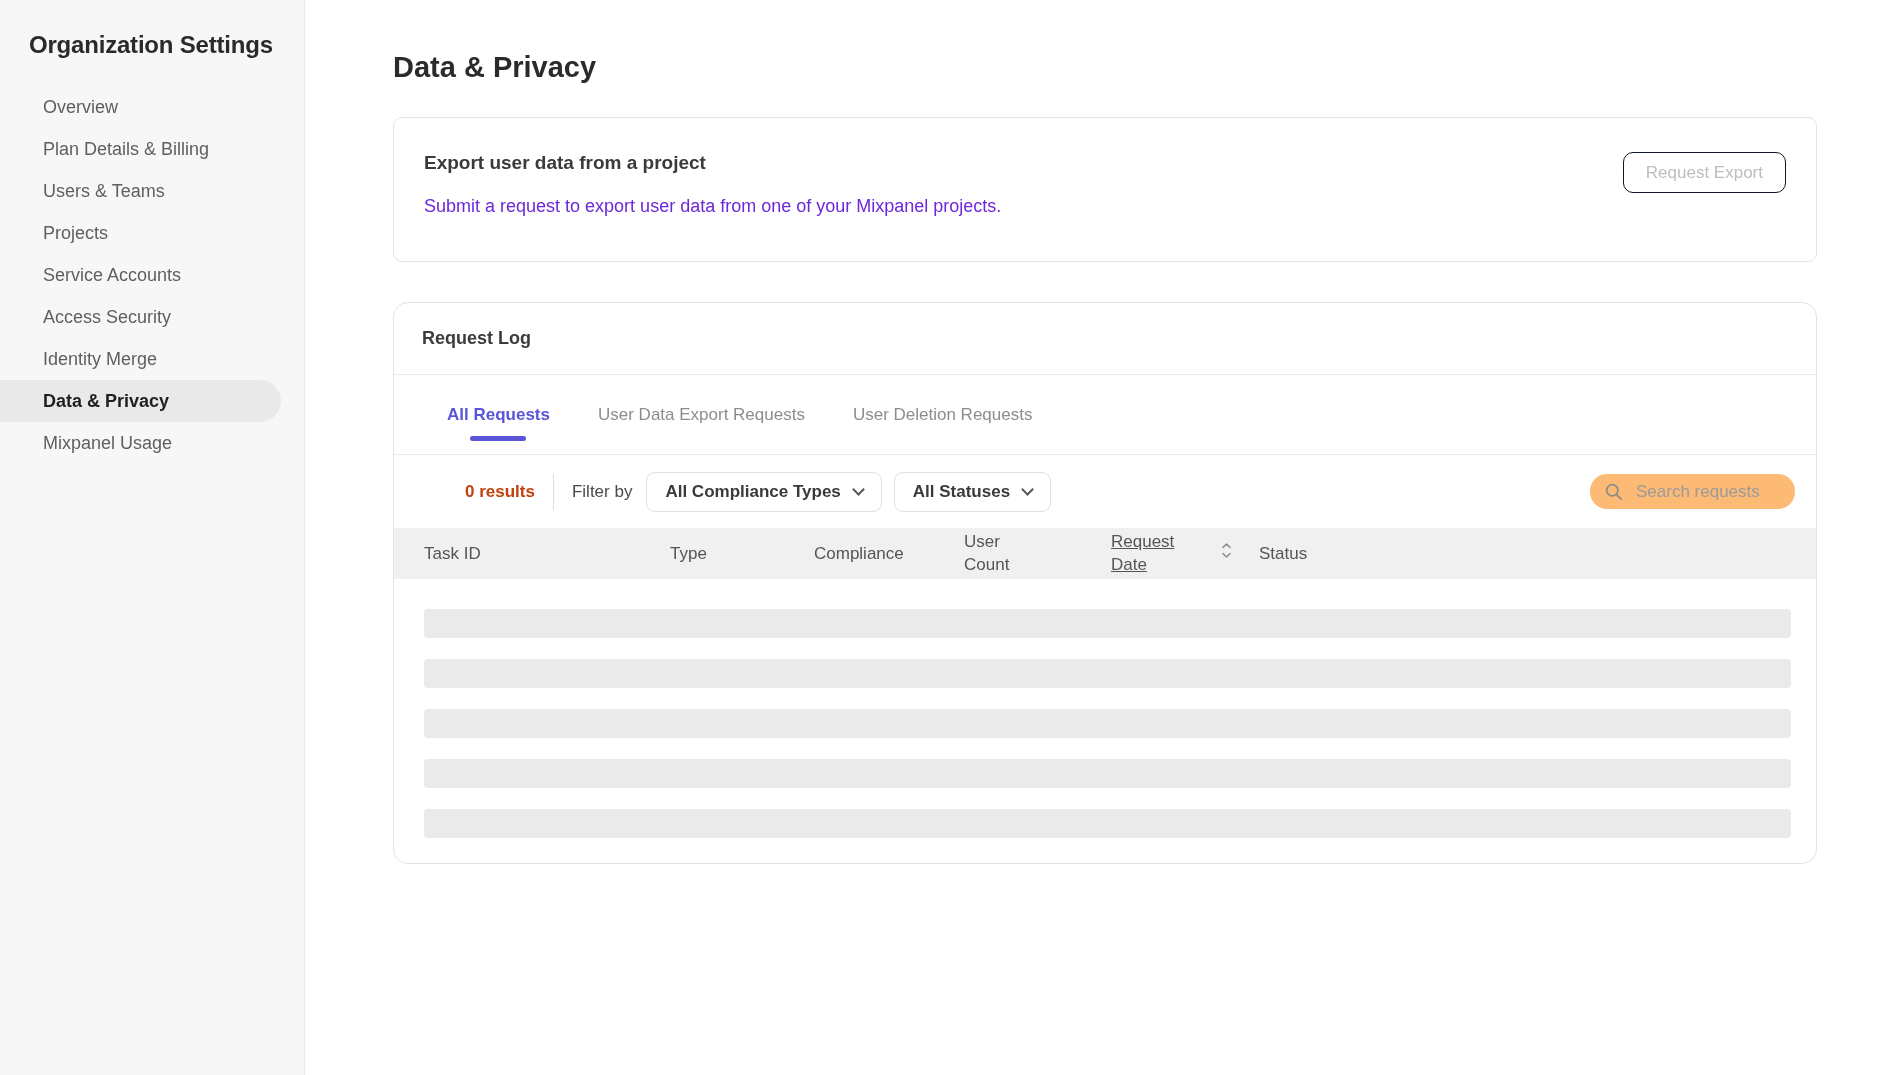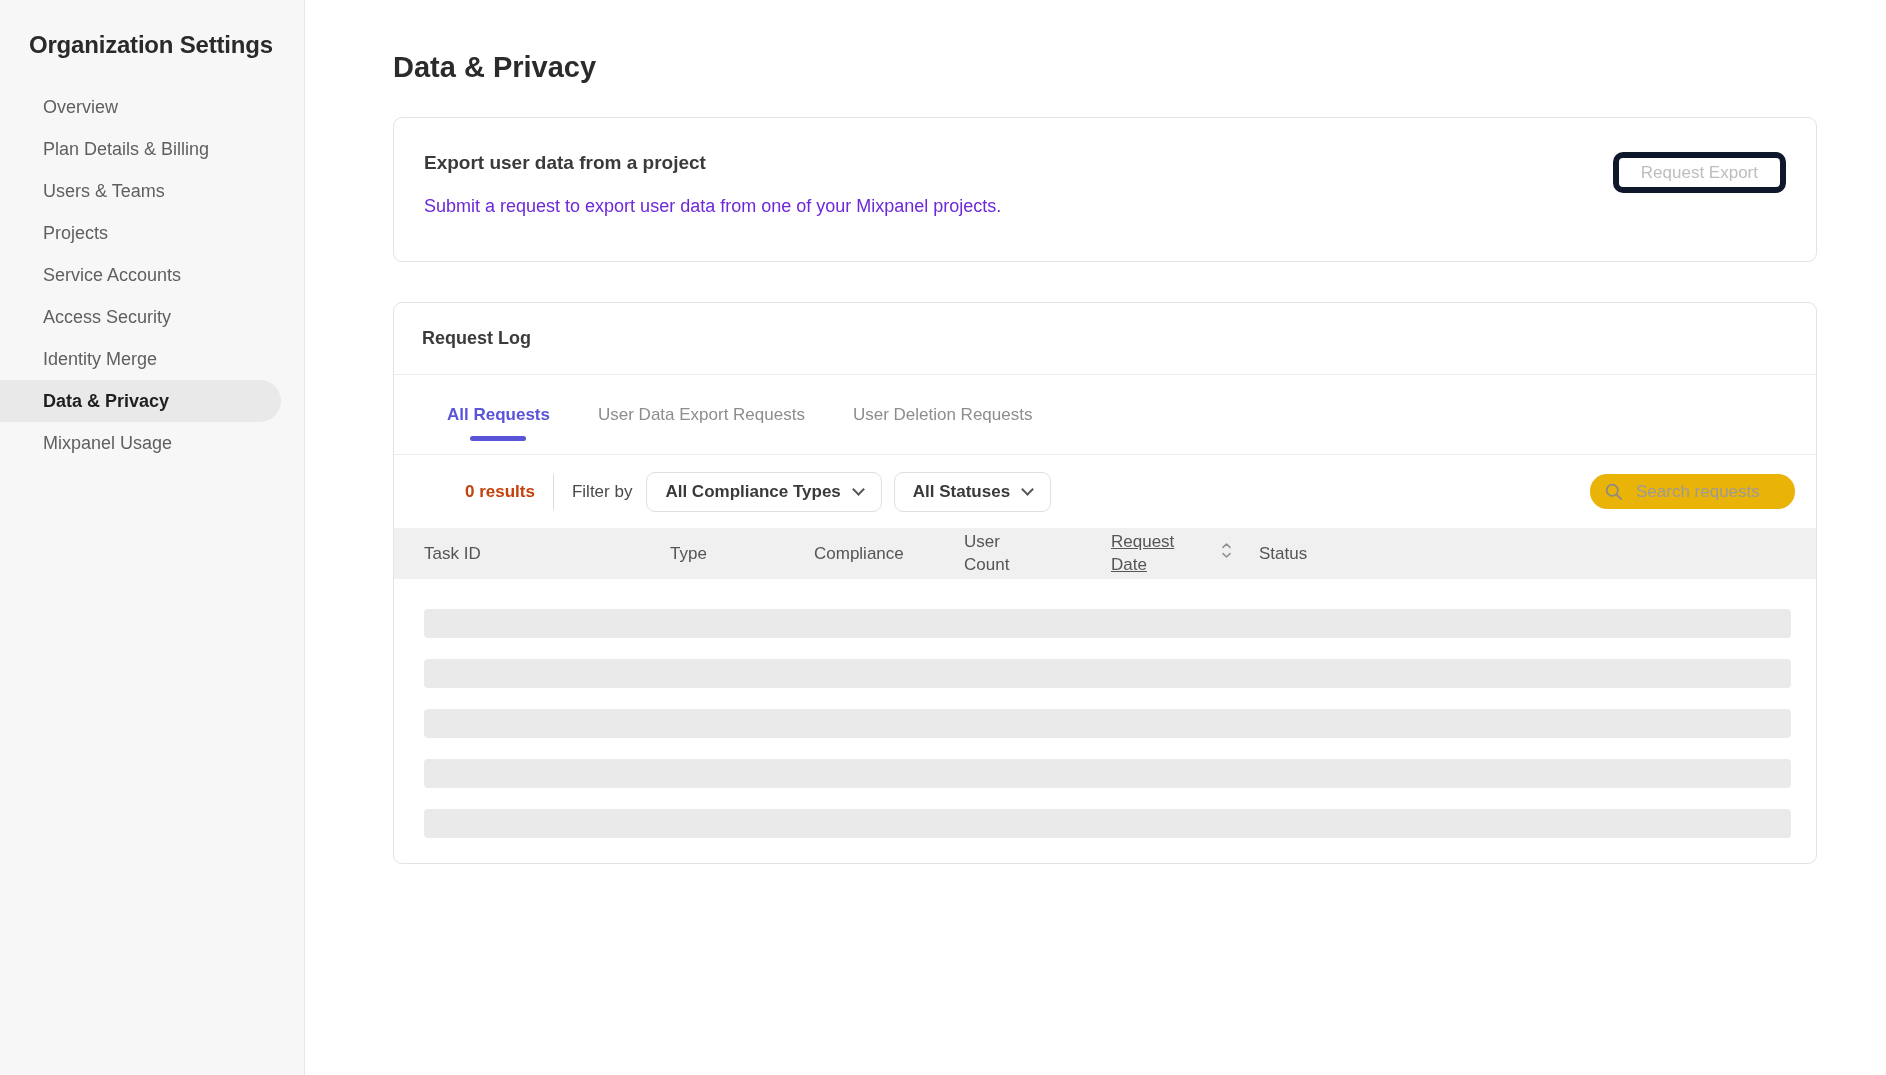--- a/index.html
+++ b/index.html
@@ -39,28 +39,28 @@
   .action-card {
     position:relative; margin-top:33px; height:145px;
     border:1px solid #e3e3e3; border-radius:9px; background:#fff;
     padding:34px 30px;
   }
   .action-card.second { margin-top:5px; height:142px; }
   .card-title { margin:0; font-size:19px; font-weight:700; color:#3a3a3a; }
   .card-desc { margin-top:22px; font-size:18px; color:#6d28d9; }
   .card-btn {
     position:absolute; top:34px; right:30px; height:41px; padding:0 22px;
-    background:#fff; border:6px solid #0f172a; border-radius:10px;
+    background:#fff; border:1px solid #0f172a; border-radius:10px;
     font-family:inherit; font-size:17px; font-weight:500; color:#bdbdbd; cursor:default;
   }
 
   
   .log-card {
     margin-top:40px; height:562px;
-    border:1px solid #e3e3e3; border-radius:9px; background:#fff;
+    border:1px solid #e3e3e3; border-radius:15px; background:#fff;
     display:flex; flex-direction:column;
   }
   .log-header {
     height:72px; min-height:72px; display:flex; align-items:center;
     padding-left:28px; border-bottom:1px solid #ececec;
   }
   .log-title { font-size:18px; font-weight:600; color:#3b3b3b; }
 
   .tabs-row {
     height:80px; min-height:80px; display:flex; align-items:flex-start;
@@ -89,21 +89,21 @@
     font-size:17px; font-weight:600; color:#3a3a3a; cursor:pointer; white-space:nowrap;
   }
   .dropdown + .dropdown { margin-left:12px; }
   .chevron-down {
     width:9px; height:9px; margin-top:-5px;
     border-right:2px solid #555; border-bottom:2px solid #555;
     transform:rotate(45deg);
   }
   .search-box {
     margin-left:auto; width:205px; height:35px;
-    background:#eab308; border-radius:17px;
+    background:#fdba74; border-radius:17px;
     display:flex; align-items:center; gap:10px; padding:0 14px;
   }
   .search-box input {
     flex:1; min-width:0; border:none; background:transparent; outline:none;
     font-family:inherit; font-size:17px; color:#444;
   }
   .search-box input::placeholder { color:#9b9b9b; }
 
   .table-header {
     height:51px; min-height:51px; background:#f0f0f0;

